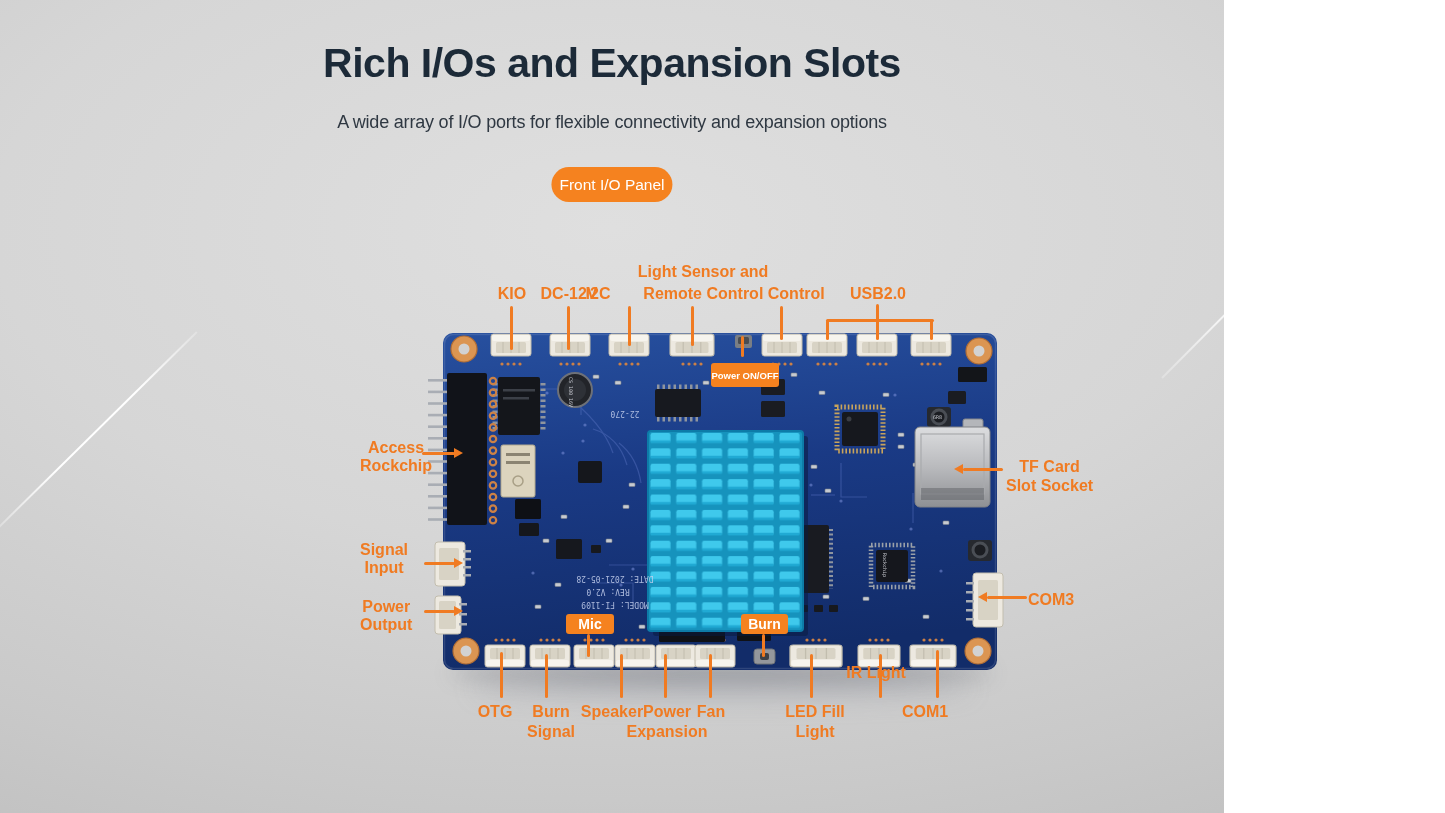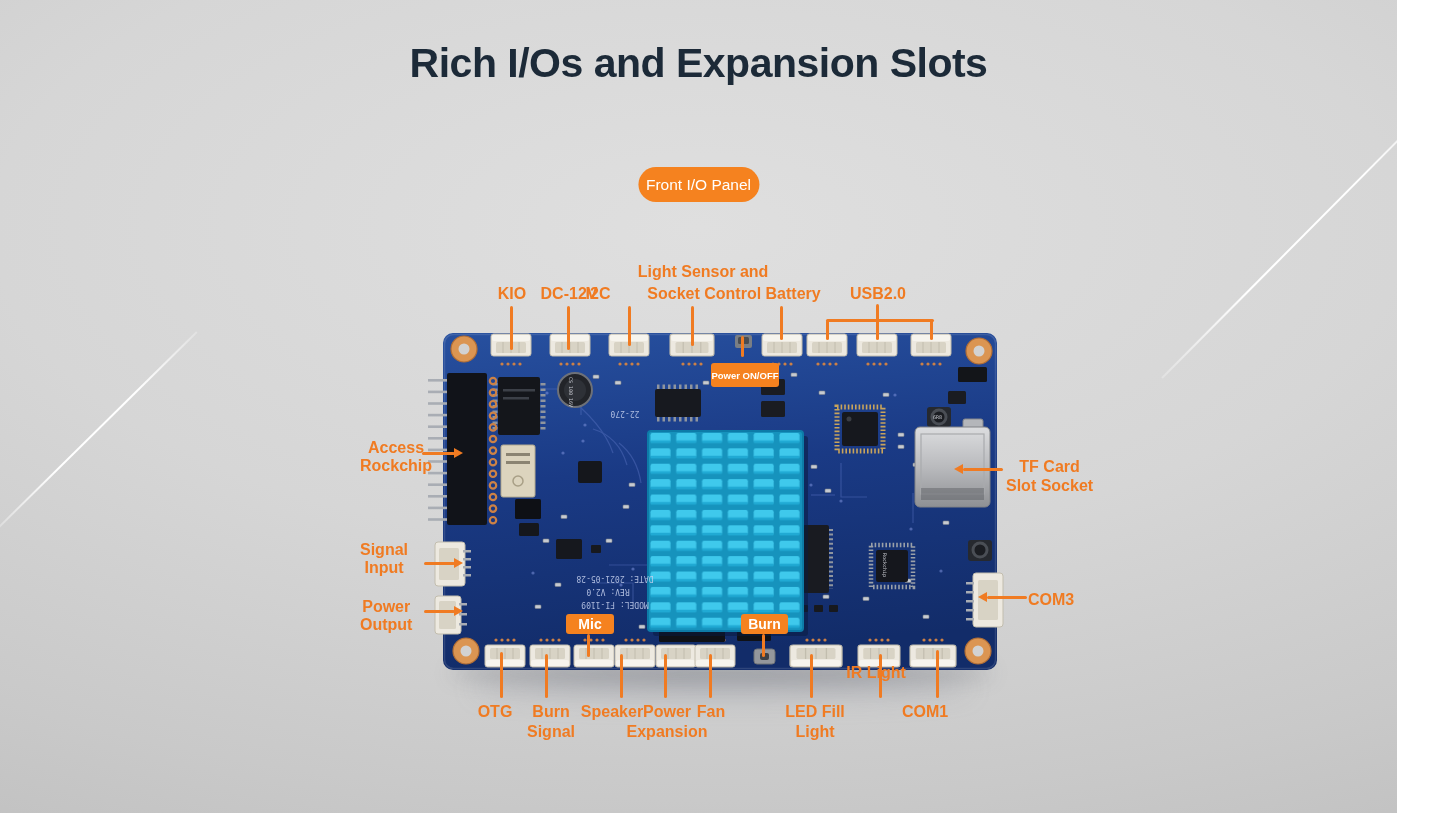--- a/index.html
+++ b/index.html
@@ -1,17 +1,17 @@
 <!DOCTYPE html>
 <html><head>
 <meta charset="utf-8">
 <style>
   html,body{margin:0;padding:0;}
   body{width:1445px;height:813px;overflow:hidden;font-family:"Liberation Sans",sans-serif;}
-  .stage{position:relative;width:1397px;height:813px;overflow:hidden;
+  .stage{position:relative;width:1224px;height:813px;overflow:hidden;
     background:radial-gradient(ellipse 120% 95% at 50% 28%, #DFDFDF 0%, #D6D6D6 42%, #C9C9C9 74%, #BCBCBC 100%);}
   .diag{position:absolute;height:2px;background:linear-gradient(90deg,rgba(255,255,255,.25),#ffffff 30%,#ffffff 70%,rgba(255,255,255,.25));transform-origin:0 50%;}
   .diag-left{left:-4px;top:529px;width:282px;transform:rotate(-44.6deg);}
   .diag-right{left:1162px;top:377px;width:410px;transform:rotate(-45.2deg);}
   .title{position:absolute;left:0;right:0;top:40px;text-align:center;font-size:41px;font-weight:700;
     color:#1C2A38;letter-spacing:-0.5px;}
   .subtitle{position:absolute;left:0;right:0;top:112px;text-align:center;font-size:18px;font-weight:400;color:#2F3842;letter-spacing:-0.2px;}
   .panel-badge{position:absolute;left:50%;top:167px;transform:translateX(-50%);height:35px;line-height:35px;
     padding:0 8px;background:#F5821F;color:#fff;font-size:15.5px;font-weight:500;border-radius:17.5px;white-space:nowrap;}
   .lbl{position:absolute;color:#F07B22;font-size:16px;line-height:20px;font-weight:700;white-space:nowrap;text-align:center;}
@@ -35,20 +35,21 @@
 </style>
 </head>
 <body>
 
 <div class="stage">
 
   <div class="diag diag-left"></div>
   <div class="diag diag-right"></div>
 
   <div class="title">Rich I/Os and Expansion Slots</div>
+  <div class="subtitle">A wide array of I/O ports for flexible connectivity and expansion options</div>
   <div class="panel-badge">Front I/O Panel</div>
 
   <div class="board-shadow"></div>
   <div class="board-reflect"></div>
 
   <svg class="board" width="554" height="337" viewBox="0 0 554 337">
     <defs>
       <linearGradient id="pcb" x1="0" y1="0" x2="0.15" y2="1">
         <stop offset="0" stop-color="#27509F"></stop>
           <stop offset="0.45" stop-color="#1A3A85"></stop>
@@ -358,21 +359,21 @@
   </svg>
 
   <div class="lbl c" style="left:512px;top:284px">KIO</div>
   <div class="vline" style="left:510px;top:306px;height:44px"></div>
 
   <div class="lbl c" style="left:569px;top:284px">DC-12V</div>
   <div class="vline" style="left:567px;top:306px;height:44px"></div>
 
   <div class="lbl c" style="left:703px;top:262px">Light Sensor and</div>
   <div class="lbl c" style="left:598px;top:284px">I2C</div>
-  <div class="lbl c" style="left:734px;top:284px">Socket Control Battery</div>
+  <div class="lbl c" style="left:734px;top:284px">Remote Control Control</div>
   <div class="vline" style="left:628px;top:306px;height:40px"></div>
   <div class="vline" style="left:691px;top:306px;height:40px"></div>
   <div class="vline" style="left:780px;top:306px;height:34px"></div>
 
   <div class="lbl c" style="left:878px;top:284px">USB2.0</div>
   <div class="vline" style="left:876px;top:304px;height:17px"></div>
   <div class="hline" style="left:826px;top:319px;width:108px"></div>
   <div class="vline" style="left:826px;top:320px;height:20px"></div>
   <div class="vline" style="left:876px;top:320px;height:20px"></div>
   <div class="vline" style="left:930px;top:320px;height:20px"></div>

